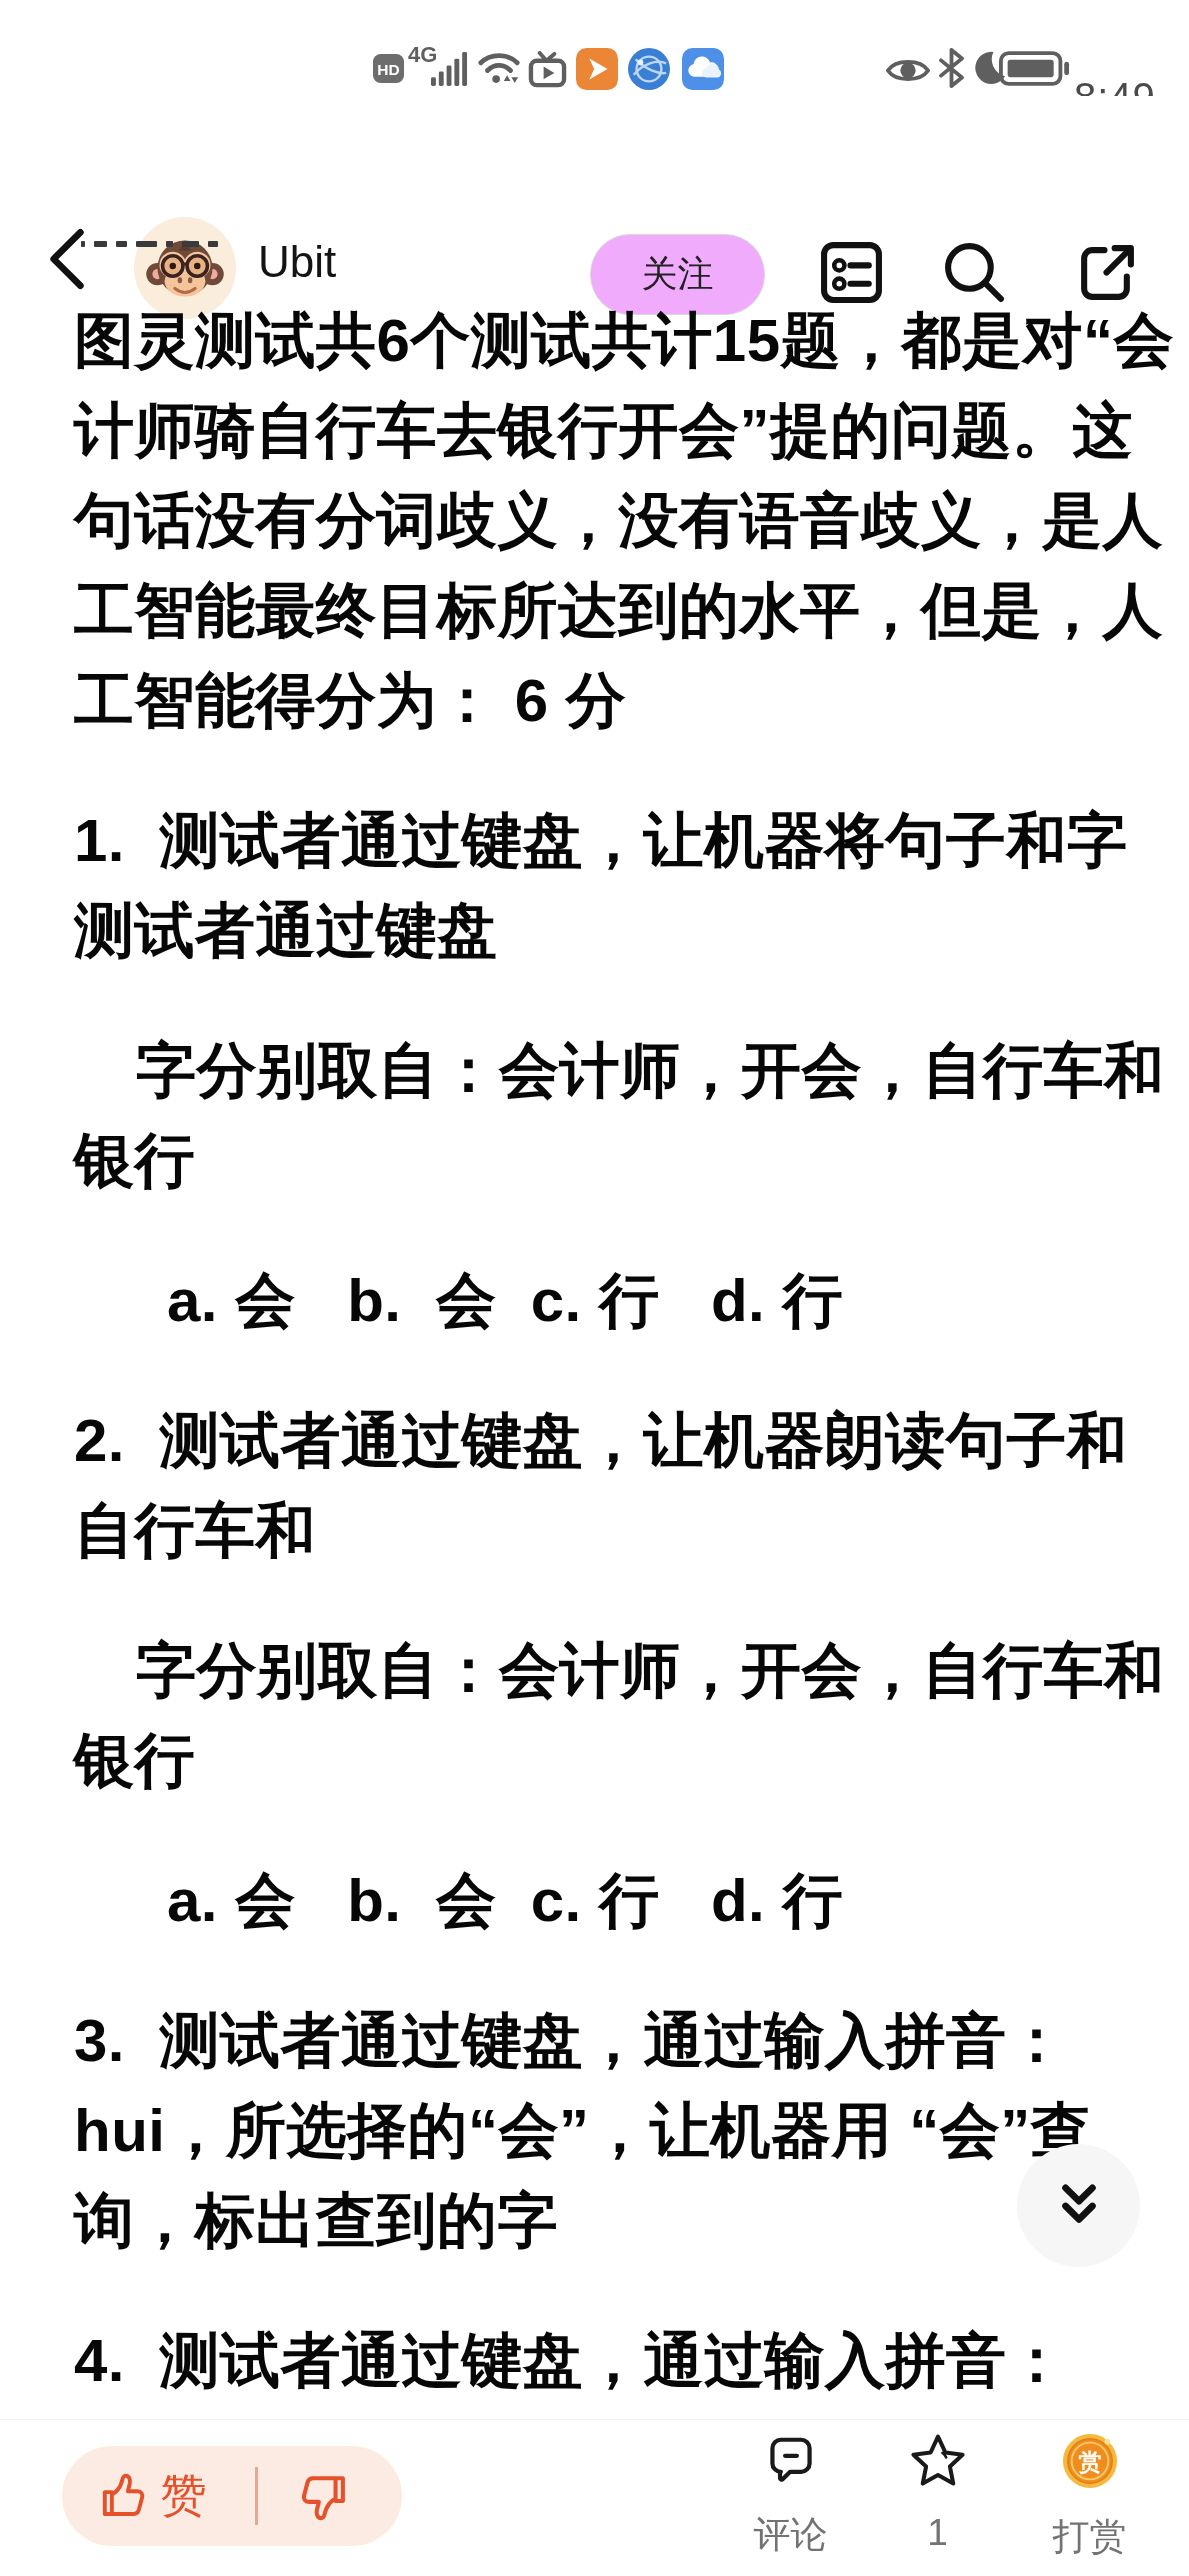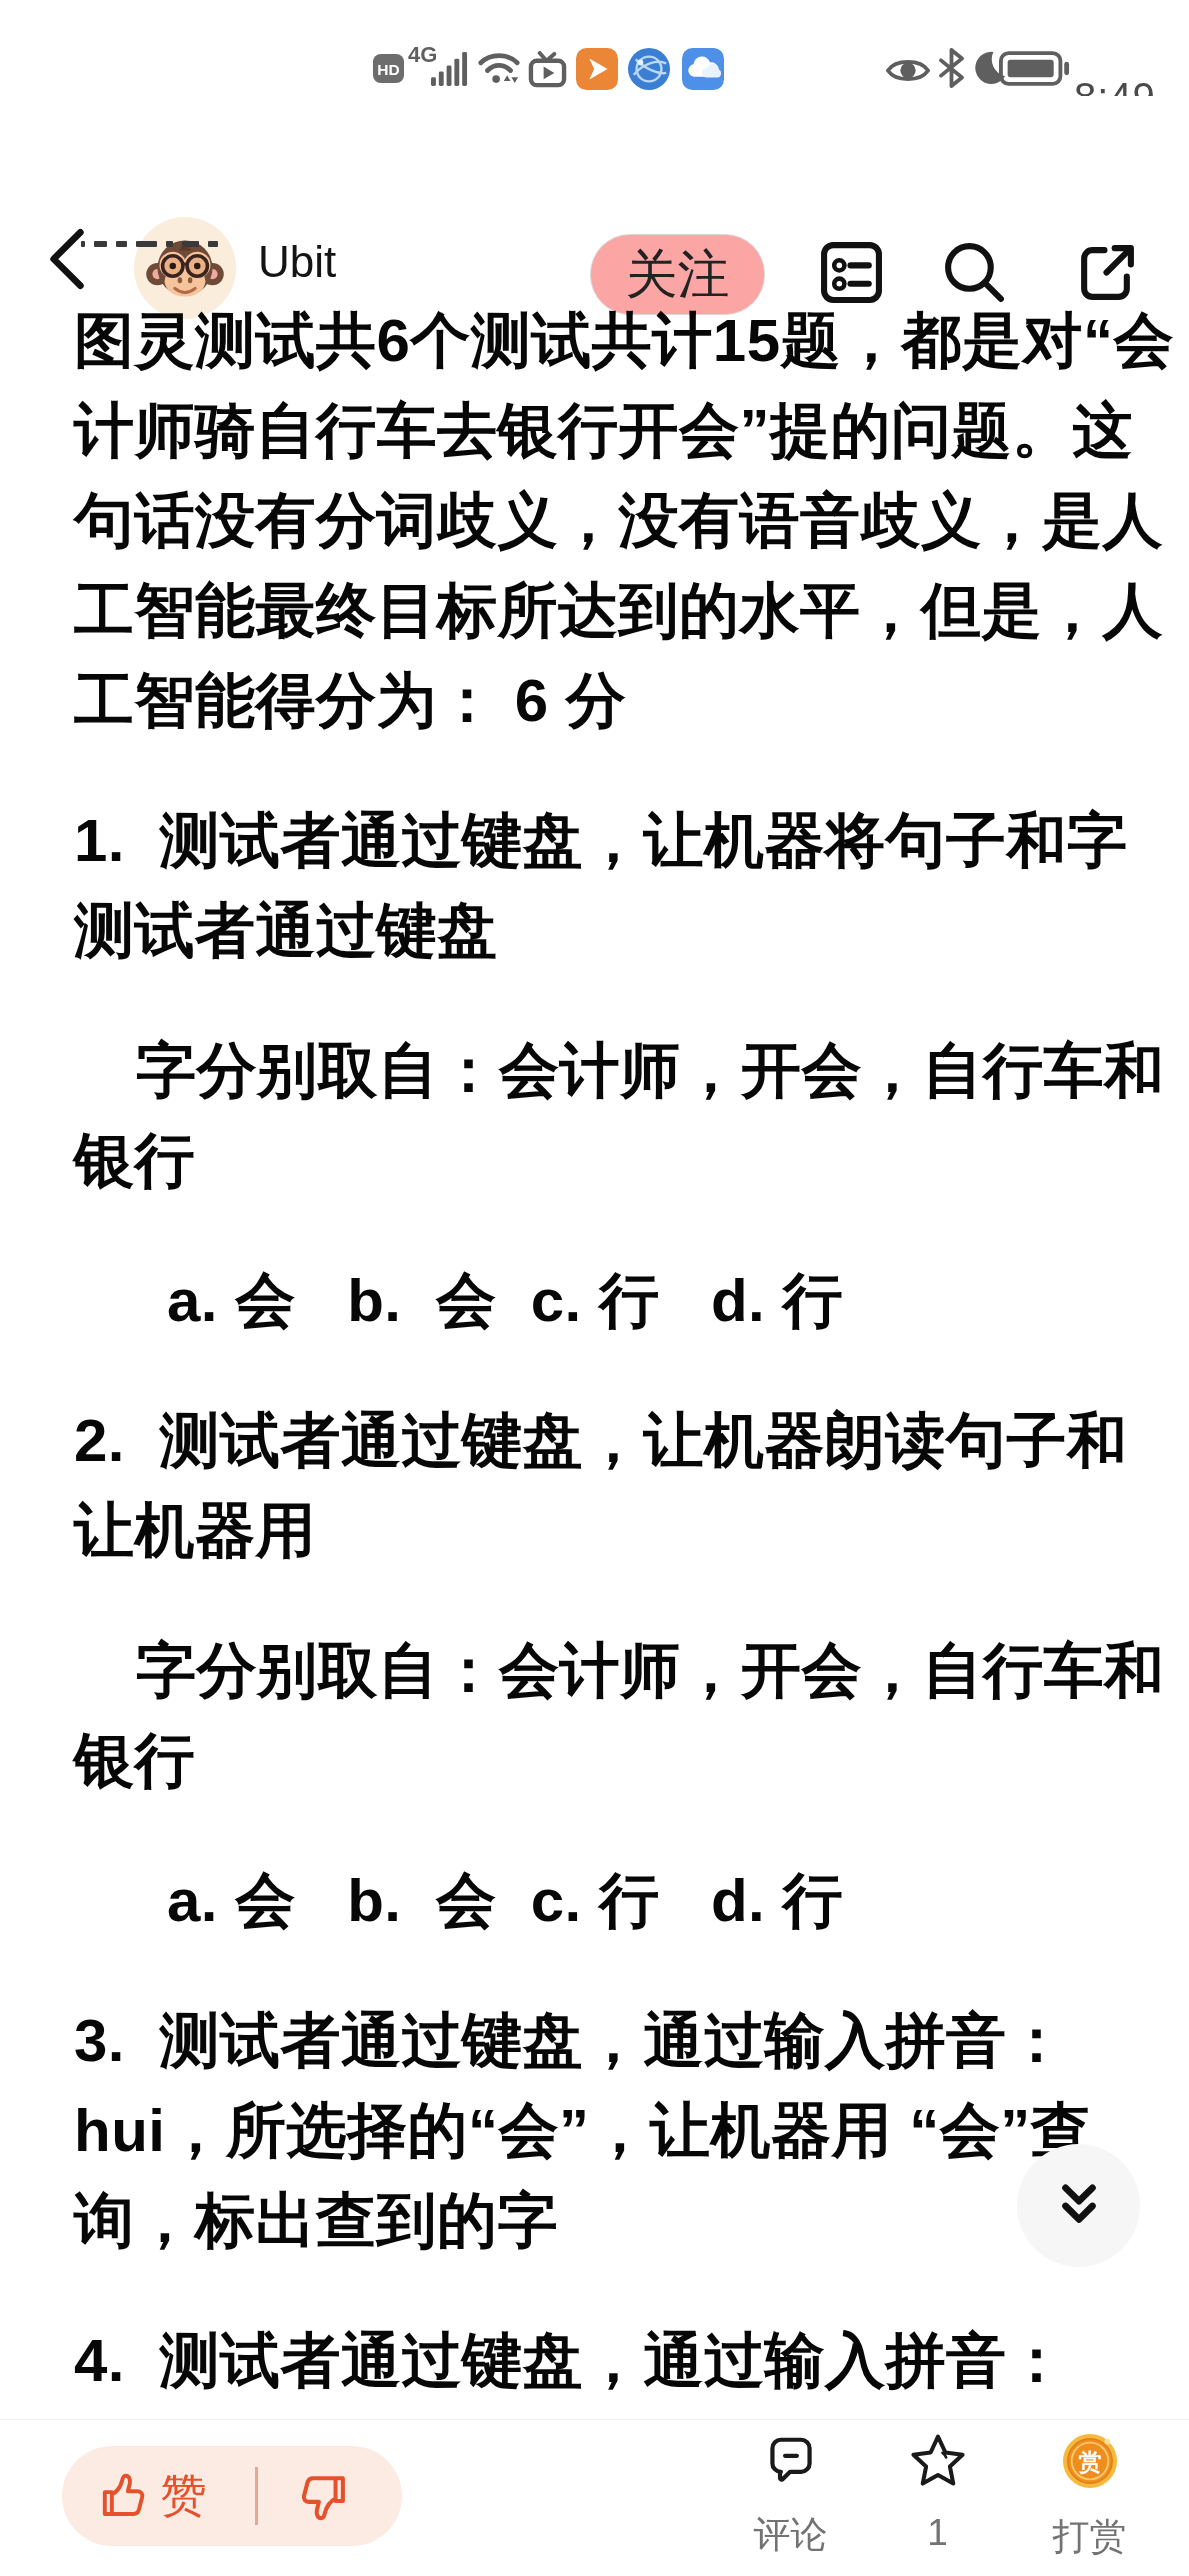--- a/index.html
+++ b/index.html
@@ -14,22 +14,22 @@
     color:#4a4a4a; letter-spacing:1px;margin-top:33px; }
   #sb-4g { position:absolute; left:408px; top:42px; font-size:22px; font-weight:700; color:#5f5f5f; }
 
   
   #header { position:absolute; top:96px; left:0; width:1190px; height:144px; background:#fff; }
   #back-btn { position:absolute; left:46px; top:131px; width:42px; height:64px; }
   #avatar { position:absolute; left:134px; top:121px; width:102px; height:102px; border-radius:50%;
     overflow:hidden; background:#faeddc; }
   #user-name { position:absolute; left:258px; top:141px; font-size:44px; font-weight:400; color:#141414; }
   #follow-btn { position:absolute; left:590px; top:138px; width:175px; height:81px; border-radius:40px;
-    border:1.9px solid #d9d9d9; background:#fca5a5; display:flex; align-items:center; justify-content:center;
-    font-size:52px; color:#222; }
+    border:1.9px solid #d9d9d9; background:#f0abfc; display:flex; align-items:center; justify-content:center;
+    font-size:36px; color:#222; }
   .hd-ico { position:absolute; top:144px; width:65px; height:65px; }
   #contents-btn { left:819px; }
   #search-btn { left:942px; }
   #share-btn { left:1074px; }
 
   
   #clipped-line { position:absolute; left:81px; top:241px; width:212px; height:7.7px; overflow:hidden;
     display:flex; gap:8.7px; align-items:flex-start; }
   #clipped-line i { display:block; height:5.8px; background:#3a3a3a; border-radius:1px; }
 
@@ -217,21 +217,21 @@
     <div class="blk">
       <span class="ln ind1">字分别取自：会计师，开会，自行车和</span>
       <span class="ln">银行</span>
     </div>
     <div class="blk">
       <span class="ln ind2">a. 会   b.  会  c. 行   d. 行</span>
     </div>
 
     <div class="blk">
       <span class="ln">2.  测试者通过键盘，让机器朗读句子和</span>
-      <span class="ln">让机器用</span>
+      <span class="ln">自行车和</span>
     </div>
     <div class="blk">
       <span class="ln ind1">字分别取自：会计师，开会，自行车和</span>
       <span class="ln">银行</span>
     </div>
     <div class="blk">
       <span class="ln ind2">a. 会   b.  会  c. 行   d. 行</span>
     </div>
 
     <div class="blk">

